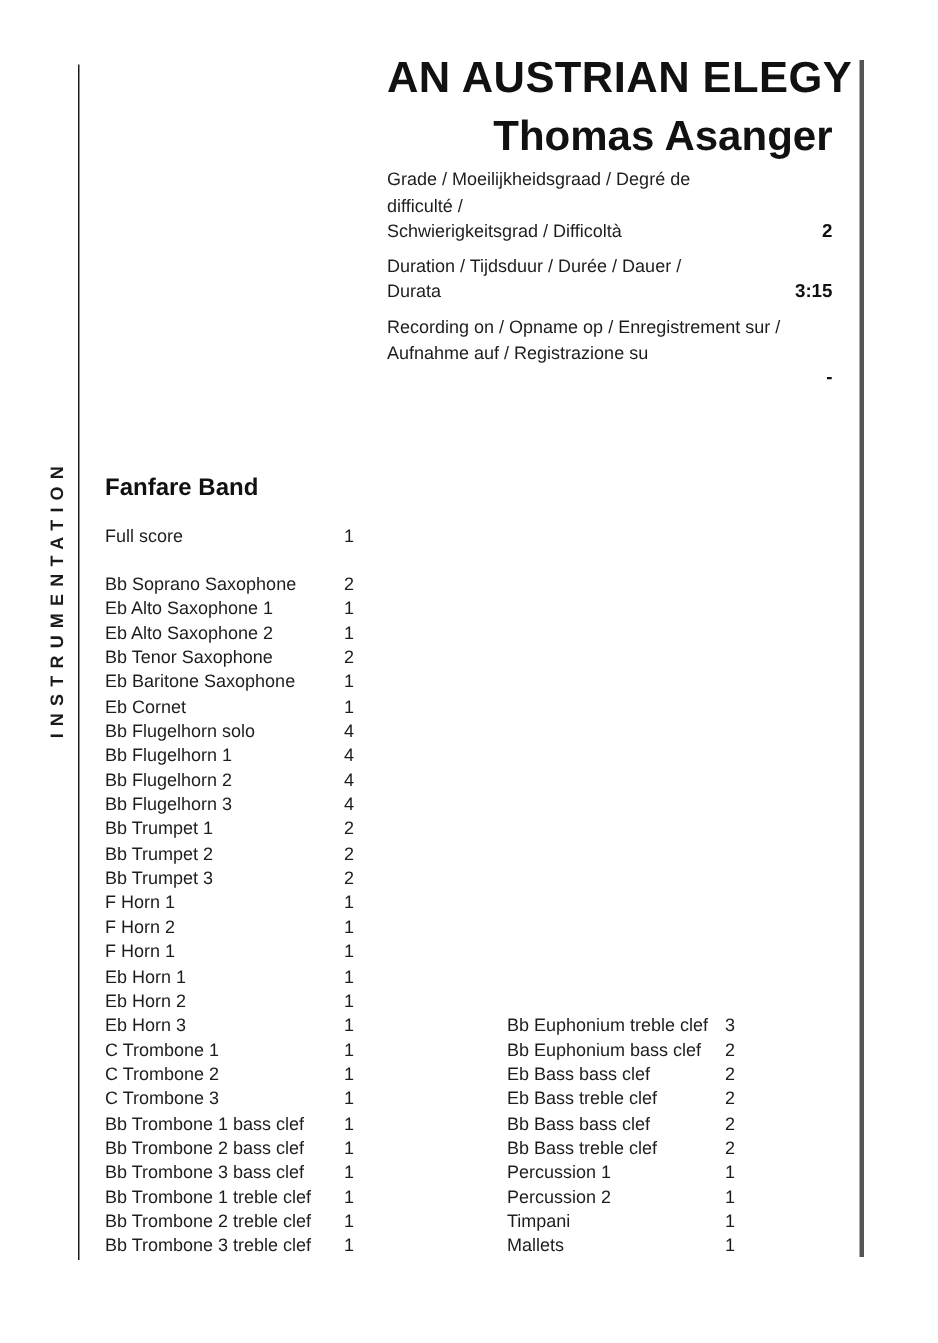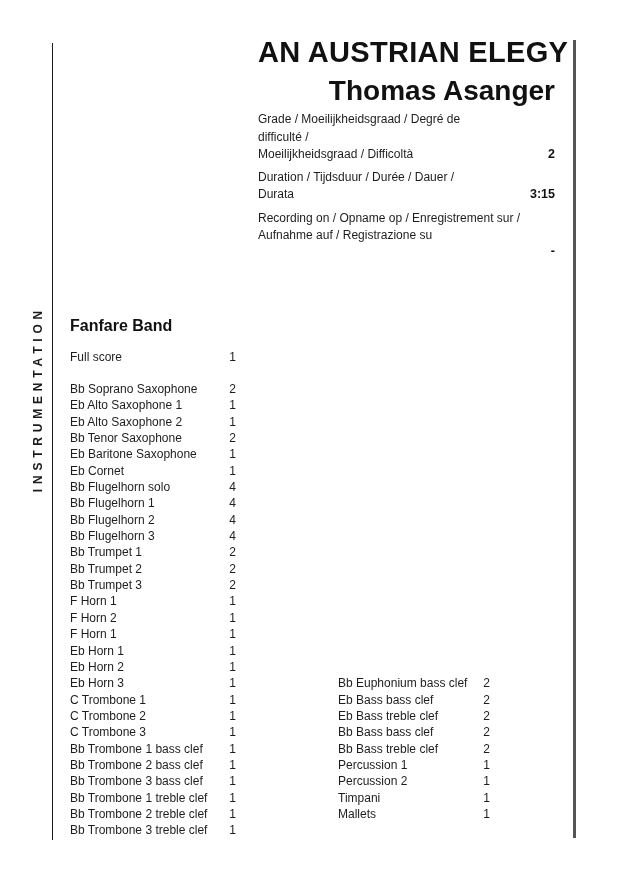--- a/index.html
+++ b/index.html
@@ -147,21 +147,21 @@
   <div class="vertical-label">INSTRUMENTATION</div>
 
   <header class="header">
     <h1 class="title">AN AUSTRIAN ELEGY</h1>
 
     <div class="composer">Thomas Asanger</div>
 
     <div class="meta meta-grade">
       <div class="meta-label">
         <div>Grade / Moeilijkheidsgraad / Degré de difficulté /</div>
-        <div>Moeilijkheidsgraad / Difficoltà</div>
+        <div>Schwierigkeitsgrad / Difficoltà</div>
       </div>
       <div class="meta-value">2</div>
     </div>
 
     <div class="meta meta-duration">
       <div class="meta-label">Duration / Tijdsduur / Durée / Dauer / Durata</div>
       <div class="meta-value">3:15</div>
     </div>
 
     <div class="meta meta-recording">
@@ -320,20 +320,24 @@
       </div>
 
       <div class="inst-row">
         <span class="inst-name">Bb Trombone 3 treble clef</span>
         <span class="inst-qty">1</span>
       </div>
     </div>
 
   <div class="col-right">
 
+      <div class="inst-row">
+        <span class="inst-name">Bb Euphonium treble clef</span>
+        <span class="inst-qty">3</span>
+      </div>
 
       <div class="inst-row">
         <span class="inst-name">Bb Euphonium bass clef</span>
         <span class="inst-qty">2</span>
       </div>
 
       <div class="inst-row">
         <span class="inst-name">Eb Bass bass clef</span>
         <span class="inst-qty">2</span>
       </div>

